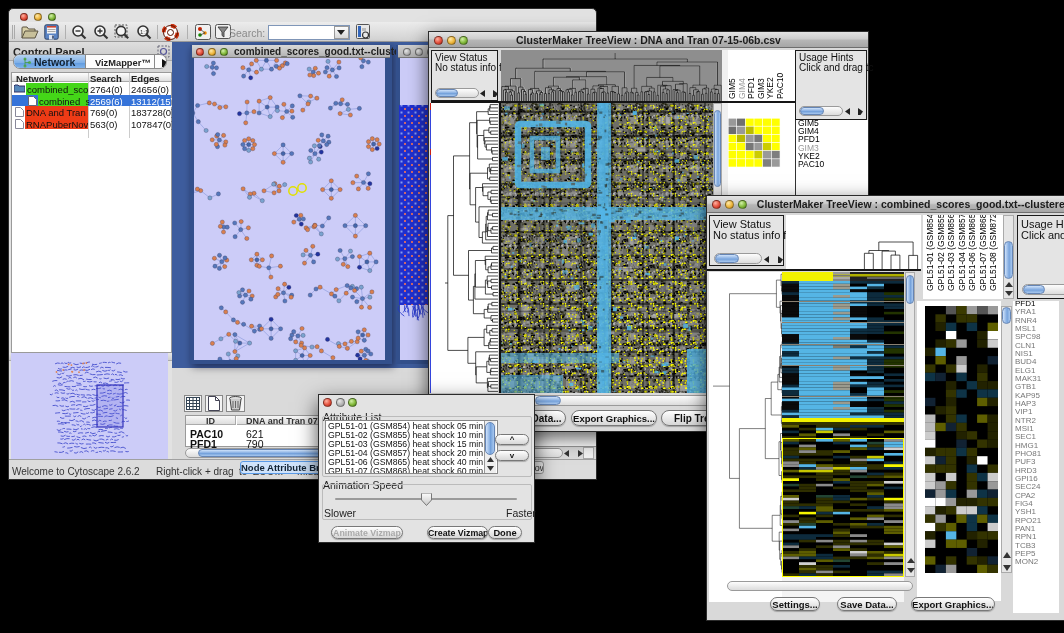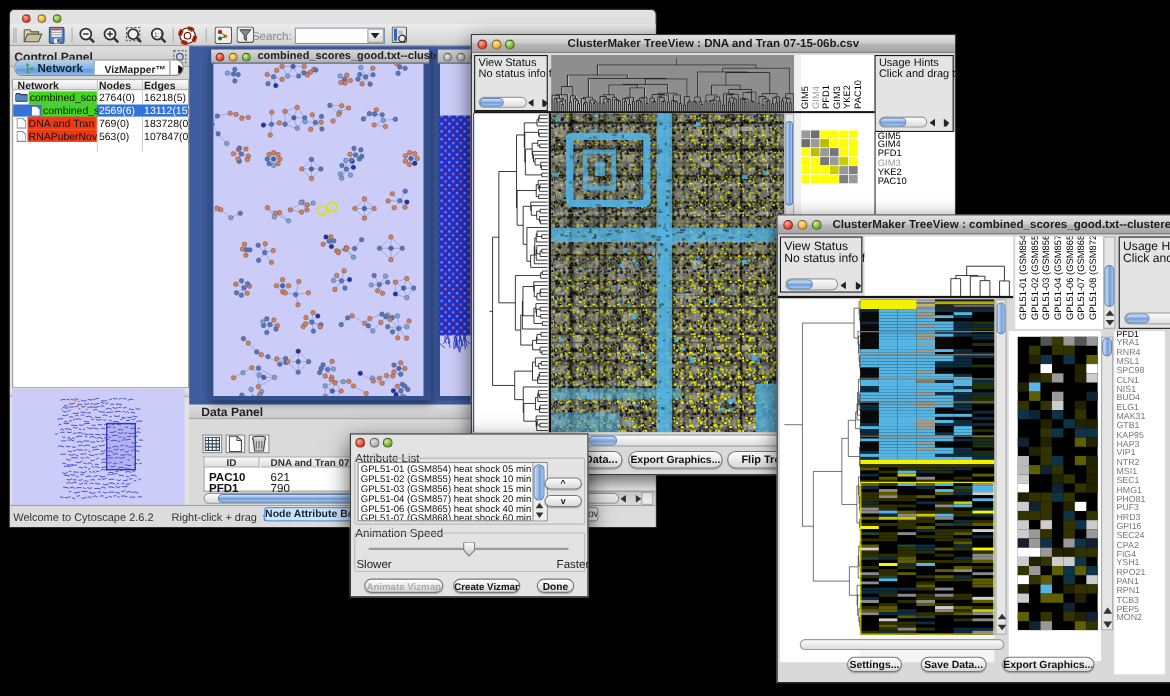--- a/index.html
+++ b/index.html
@@ -123,33 +123,33 @@
   <div class="abs" style="left:81px;top:2.5px;font-size:9.3px;font-weight:bold;color:#222">VizMapper™</div>
   <div class="abs" style="left:140px;top:0;width:1px;height:15px;background:#8a8a8a"></div>
   <svg class="abs" style="left:147px;top:3.5px" width="8" height="8">
         <path d="M1 0l7 4.5L1 9z" fill="#111"></path>
       </svg>
  </div>
 
  <div class="abs" style="left:2px;top:63px;width:161px;height:281px;background:#fff;border:1px solid #9a9a9a">
   <div class="abs" style="left:0;top:0;width:159px;height:9px;background:linear-gradient(#fdfdfd,#dfdfdf);border-bottom:1px solid #aaa"></div>
   <div class="abs" style="left:4px;top:0px;font-size:9.5px;font-weight:bold;color:#222">Network</div>
-  <div class="abs" style="left:78px;top:0px;font-size:9.5px;font-weight:bold;color:#222">Nodes</div>
+  <div class="abs" style="left:78px;top:0px;font-size:9.5px;font-weight:bold;color:#222">Search</div>
   <div class="abs" style="left:119px;top:0px;font-size:9.5px;font-weight:bold;color:#222">Edges</div>
   <div class="abs" style="left:76px;top:0;width:1px;height:65px;background:#ccc"></div>
   <div class="abs" style="left:117px;top:0;width:1px;height:65px;background:#ccc"></div>
 
   <div class="abs" style="left:0;top:10px;width:159px;height:11.5px">
    <svg class="abs" style="left:2px;top:1px" width="11" height="9">
           <path d="M0 8V2l1-1h3l1 1h6v6z" fill="#5588bb" stroke="#336"></path>
         </svg>
    <div class="abs" style="left:14px;top:0;width:62px;height:11.5px;background:#44d618"></div>
    <div class="abs" style="left:15px;top:1px;font-size:9.5px;color:#111;white-space:nowrap;overflow:hidden;width:61px">combined_scores_</div>
    <div class="abs" style="left:78px;top:1px;font-size:9.5px;color:#111">2764(0)</div>
-   <div class="abs" style="left:119px;top:1px;font-size:9.5px;color:#111">16218(5)</div>
+   <div class="abs" style="left:119px;top:1px;font-size:9.5px;color:#111">24656(0)</div>
   </div>
 
   <div class="abs" style="left:0;top:21.5px;width:159px;height:11.5px;background:#3573d9">
    <svg class="abs" style="left:16px;top:1px" width="9" height="10">
           <path d="M0.5 0.5h5l3 3v6h-8z" fill="#fff" stroke="#667"></path>
         </svg>
    <div class="abs" style="left:26px;top:0;width:50px;height:11.5px;background:#44d618"></div>
    <div class="abs" style="left:27px;top:1px;font-size:9.5px;color:#111;white-space:nowrap;overflow:hidden;width:50px">combined_sco</div>
    <div class="abs" style="left:78px;top:1px;font-size:9.5px;color:#fff">2569(6)</div>
    <div class="abs" style="left:119px;top:1px;font-size:9.5px;color:#fff">13112(15)</div>
@@ -200,23 +200,20 @@
   <div class="abs" style="left:3px;top:6px;font-size:10px;color:#333">Welcome to Cytoscape 2.6.2</div>
   <div class="abs" style="left:147px;top:6px;font-size:10px;color:#333">Right-click + drag&nbsp; to&nbsp; ZOOM</div>
   <div class="abs" style="left:288px;top:6px;font-size:10px;color:#333">Middle-click + drag to PAN</div>
  </div>
 
  <div class="abs" style="left:163px;top:33px;width:424px;height:326px;background:#3e5d9e;overflow:hidden">
   
  </div>
 
  <div class="abs" style="left:163px;top:359px;width:424px;height:91px;background:#dadada">
-  <div class="abs" style="left:0;top:0;width:424px;height:13px;background:linear-gradient(#dedede,#c9c9c9);border-bottom:1px solid #a8a8a8">
-   <div class="abs" style="left:11px;top:1px;font-size:11px;font-weight:bold;color:#222">Data Panel</div>
-  </div>
 
   <div class="abs" style="left:12px;top:27px;width:18px;height:17px;background:#f4f4f4;border:1px solid #888"></div>
   <svg class="abs" style="left:14px;top:29px" width="14" height="13">
         <rect x="0.5" y="0.5" width="13" height="12" fill="#fff" stroke="#345"></rect>
         <path d="M0.5 3.5h13M0.5 6.5h13M0.5 9.5h13M3.5 0.5v12M7 .5v12M10.5 .5v12" stroke="#345" stroke-width="1"></path>
       </svg>
   <div class="abs" style="left:33px;top:27px;width:18px;height:17px;background:#f4f4f4;border:1px solid #888"></div>
   <svg class="abs" style="left:36px;top:28px" width="12" height="15">
         <path d="M0.5 0.5h7l4 4v10h-11z" fill="#fff" stroke="#445"></path>
         <path d="M7.5 0.5v4h4" fill="none" stroke="#445"></path>
@@ -2383,15 +2380,15 @@
       <defs>
         <linearGradient id="gg" x1="0" y1="0" x2="0" y2="1">
           <stop offset="0" stop-color="#fdfdfd"></stop>
           <stop offset="1" stop-color="#c8c8c8"></stop>
         </linearGradient>
       </defs>
     </svg>
  <div class="abs" style="left:5px;top:112px;font-size:10.5px;color:#222">Slower</div>
  <div class="abs" style="left:187px;top:112px;font-size:10.5px;color:#222">Faster</div>
  <div class="btn" style="left:12px;top:131px;width:72px;height:13px;font-size:8.8px;line-height:12px;color:#aaa;font-weight:bold">Animate Vizmap</div>
- <div class="btn" style="left:93px;top:131px;width:61px;height:13px;font-size:8.8px;line-height:12px">Create Vizmap</div>
+ <div class="btn" style="left:108px;top:131px;width:61px;height:13px;font-size:8.8px;line-height:12px">Create Vizmap</div>
  <div class="btn" style="left:169px;top:131px;width:34px;height:13px;font-size:9.3px;line-height:12px">Done</div>
 </div>
 
 </body></html>

